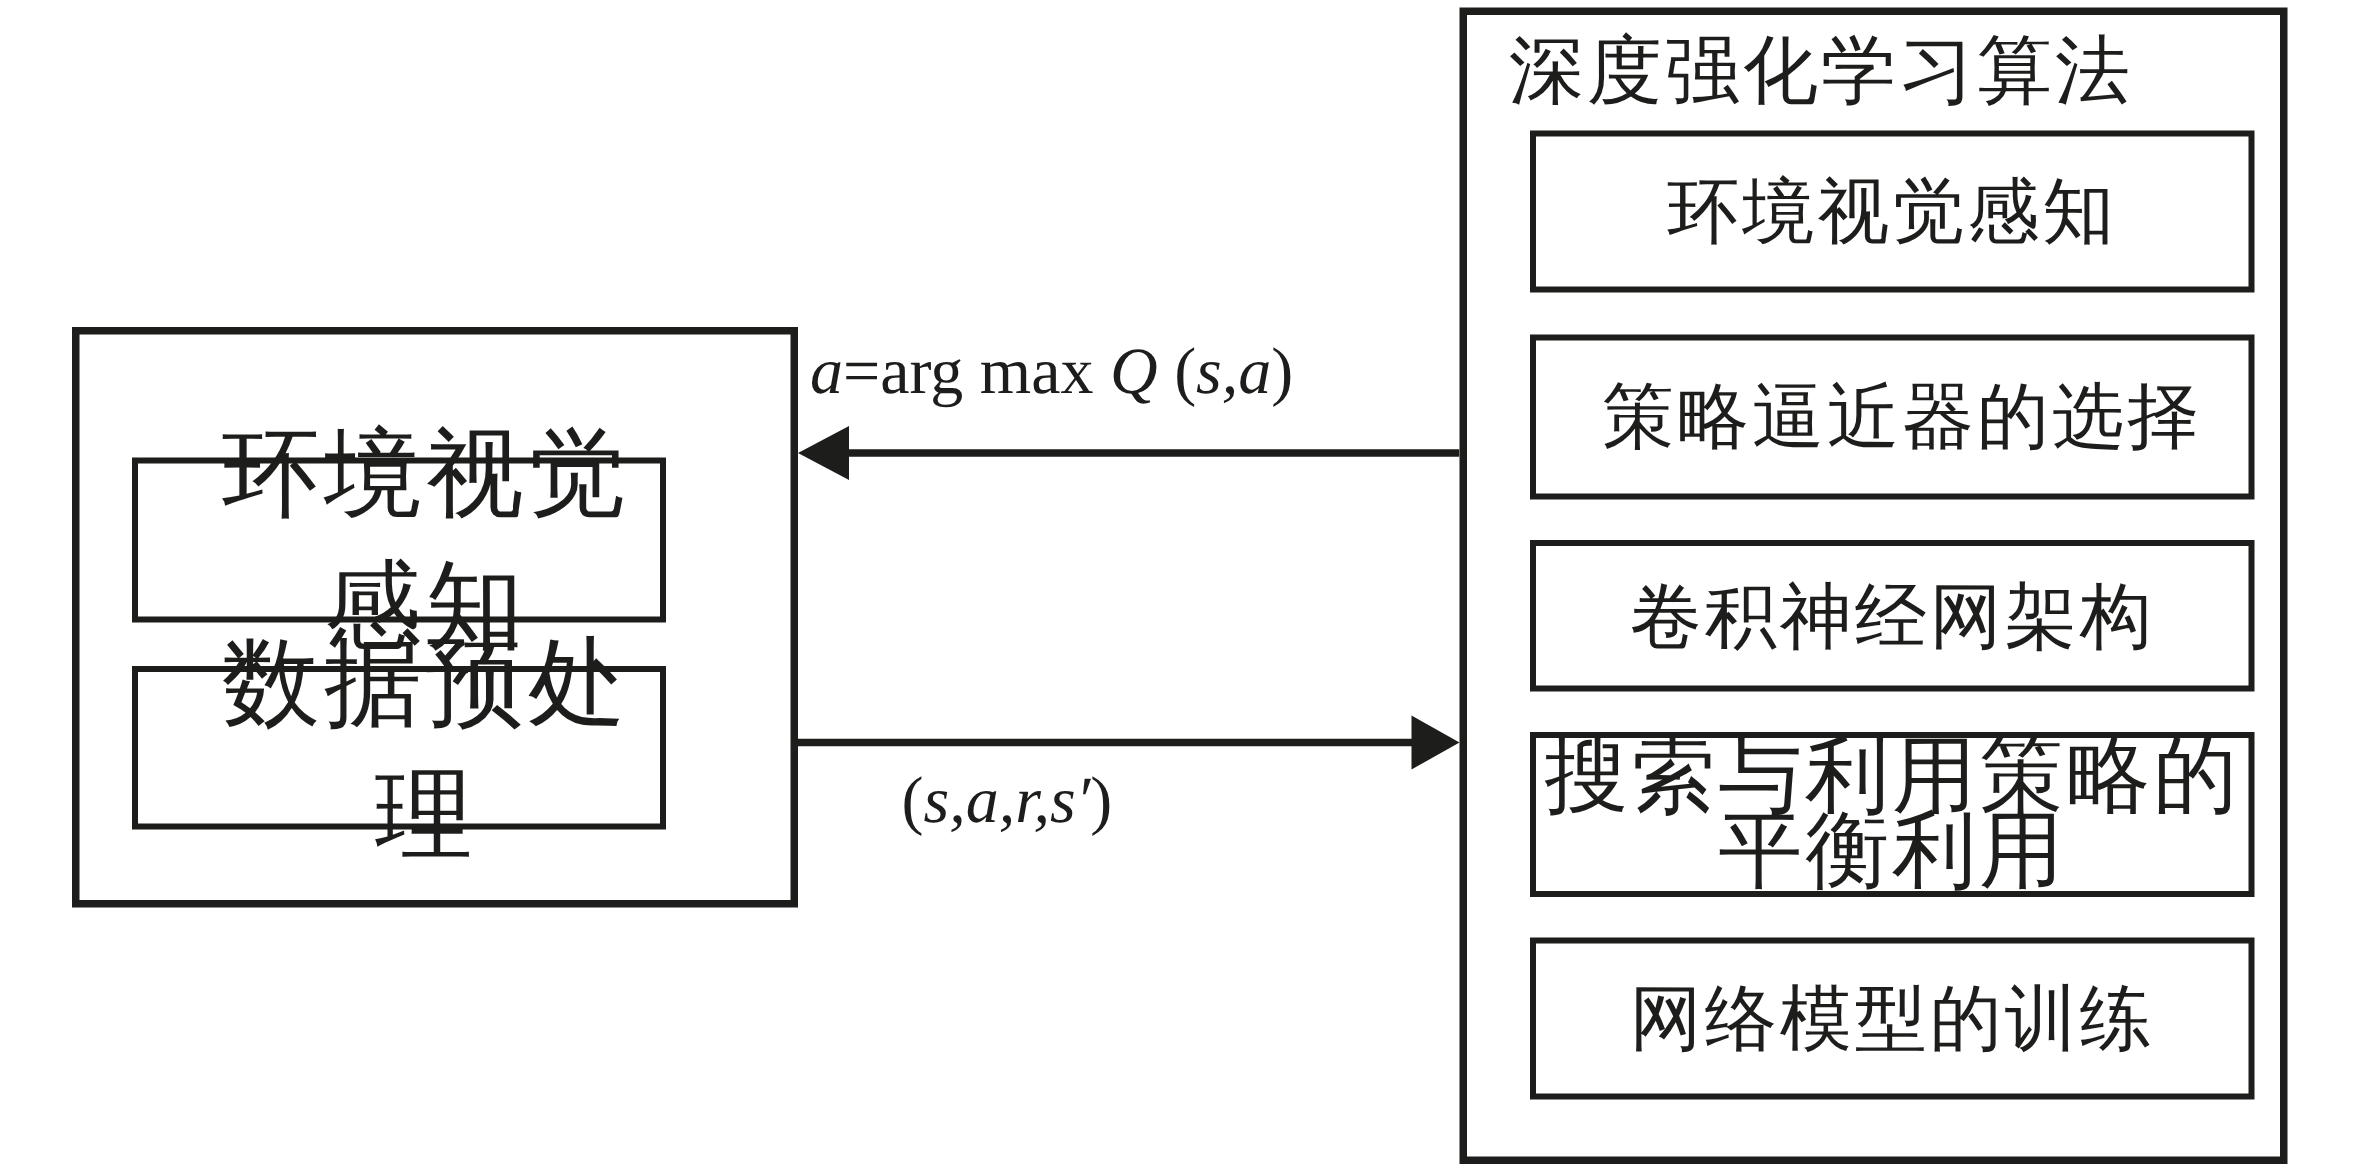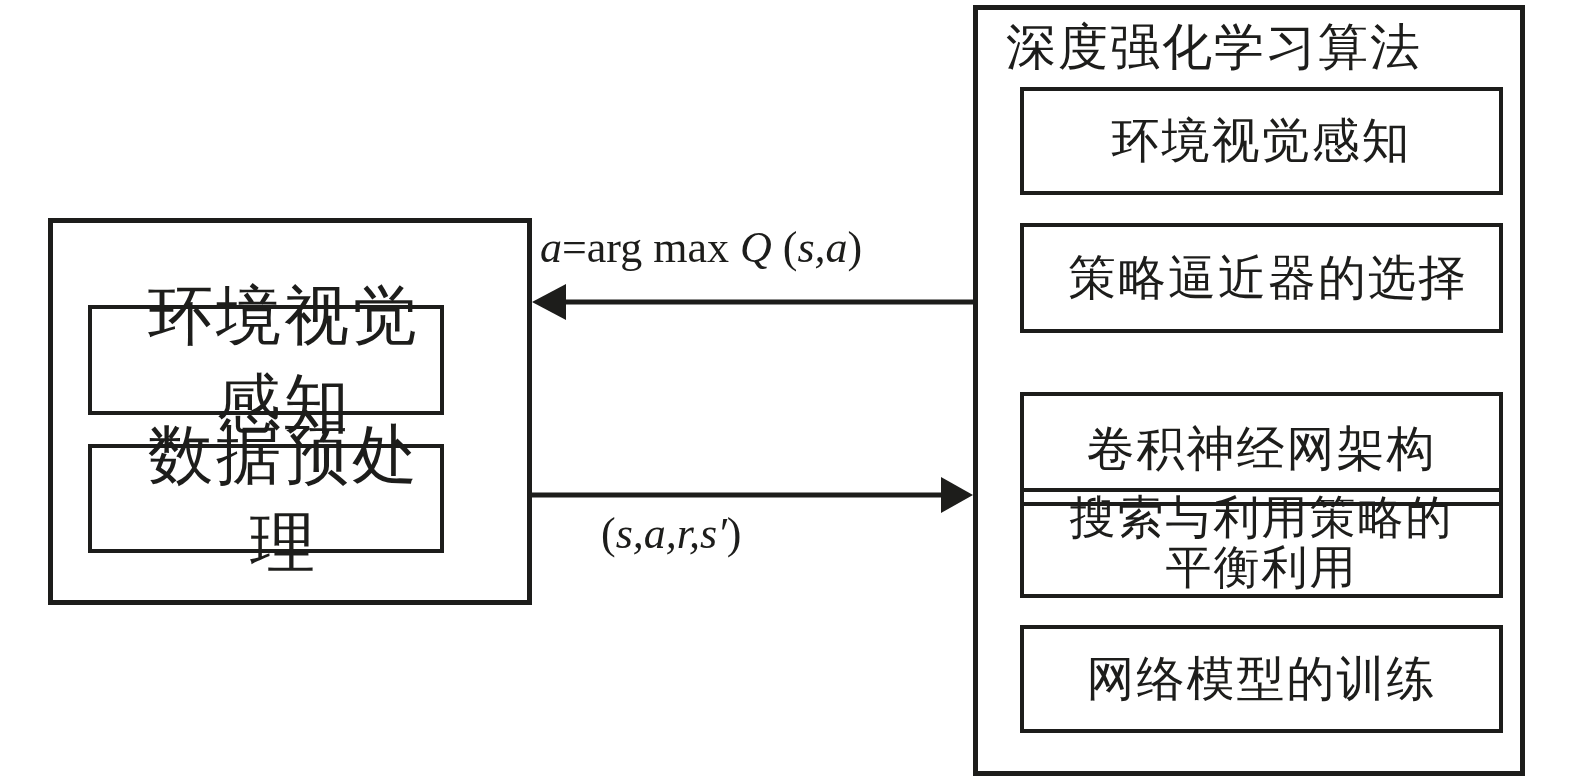--- a/index.html
+++ b/index.html
@@ -44,22 +44,22 @@
   .left-title{top:8px;}
   .left-sub{left:35px;width:356px;font-size:65px;letter-spacing:3px;padding-left:36px;}
   .left-sub-1{top:82px;height:110px;}
   .left-sub-2{top:221px;height:109px;}
 
   .right-box{left:973px;top:5px;width:552px;height:771px;}
   .right-title{top:10px;}
   .right-sub{left:42px;width:483px;font-size:48px;letter-spacing:2px;}
   .right-sub-1{top:77px;height:108px;}
   .right-sub-2{top:213px;height:110px;padding-left:13px;}
-  .right-sub-3{top:350px;height:114px;margin-top:32px;}
-  .right-sub-4{top:478px;height:110px;font-size:46px;line-height:50px;}
+  .right-sub-3{top:350px;height:101px;}
+  .right-sub-4{top:478px;height:110px;font-size:56px;line-height:50px;}
   .right-sub-5{top:615px;height:108px;}
   .sub-label{white-space:pre-line;}
 
   .arrows{
     position:absolute;left:0;top:0;width:1575px;height:783px;
     pointer-events:none;
   }
   .arrows line{stroke:var(--line);stroke-width:5;}
   .arrows polygon{fill:var(--line);}
 

